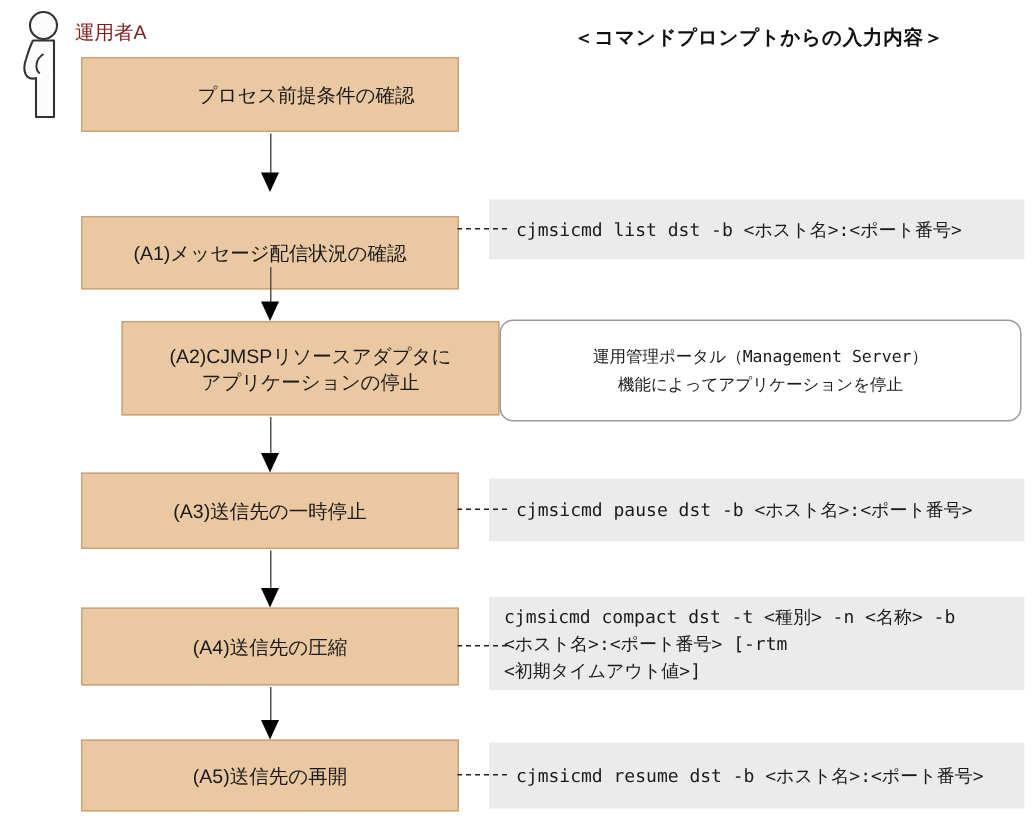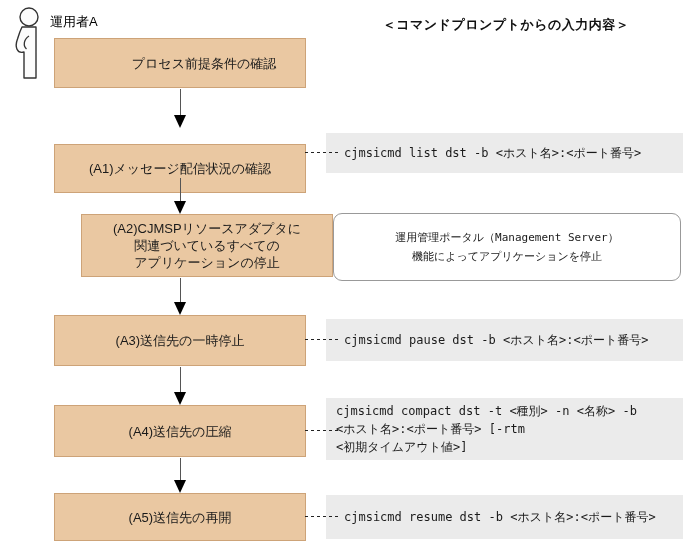--- a/index.html
+++ b/index.html
@@ -3,21 +3,21 @@
 <meta charset="utf-8">
 <style>
   html,body { margin:0; padding:0; background:#fff; }
   #stage {
     position:relative; width:687px; height:547px; background:#fff;
     font-family:"Liberation Sans","DejaVu Sans",sans-serif;
     color:#222; overflow:hidden;
   }
   .actor-label {
     position:absolute; left:50px; top:13px;
-    font-size:13px; color:#000000;
+    font-size:13px; color:#7f1d1d;
   }
   .person { position:absolute; left:7px; top:6px; }
   .col-header {
     position:absolute; left:330px; top:16px; width:352px;
     text-align:center; font-weight:bold; font-size:13px; color:#111;
     letter-spacing:0.5px;
   }
   .flow-box {
     position:absolute; left:54px; width:252px;
     background:var(--box-fill,#eac8a2);
@@ -96,21 +96,20 @@
   <div class="col-header">＜コマンドプロンプトからの入力内容＞</div>
 
   <div id="box-0" class="flow-box">
     <span>プロセス前提条件の確認</span>
   </div>
   <div id="box-1" class="flow-box">
     <span>(A1)メッセージ配信状況の確認</span>
   </div>
   <div id="box-2" class="flow-box">
     <span>(A2)CJMSPリソースアダプタに</span>
-    <span>関連づいているすべての</span>
     <span>アプリケーションの停止</span>
   </div>
   <div id="box-3" class="flow-box">
     <span>(A3)送信先の一時停止</span>
   </div>
   <div id="box-4" class="flow-box">
     <span>(A4)送信先の圧縮</span>
   </div>
   <div id="box-5" class="flow-box">
     <span>(A5)送信先の再開</span>

